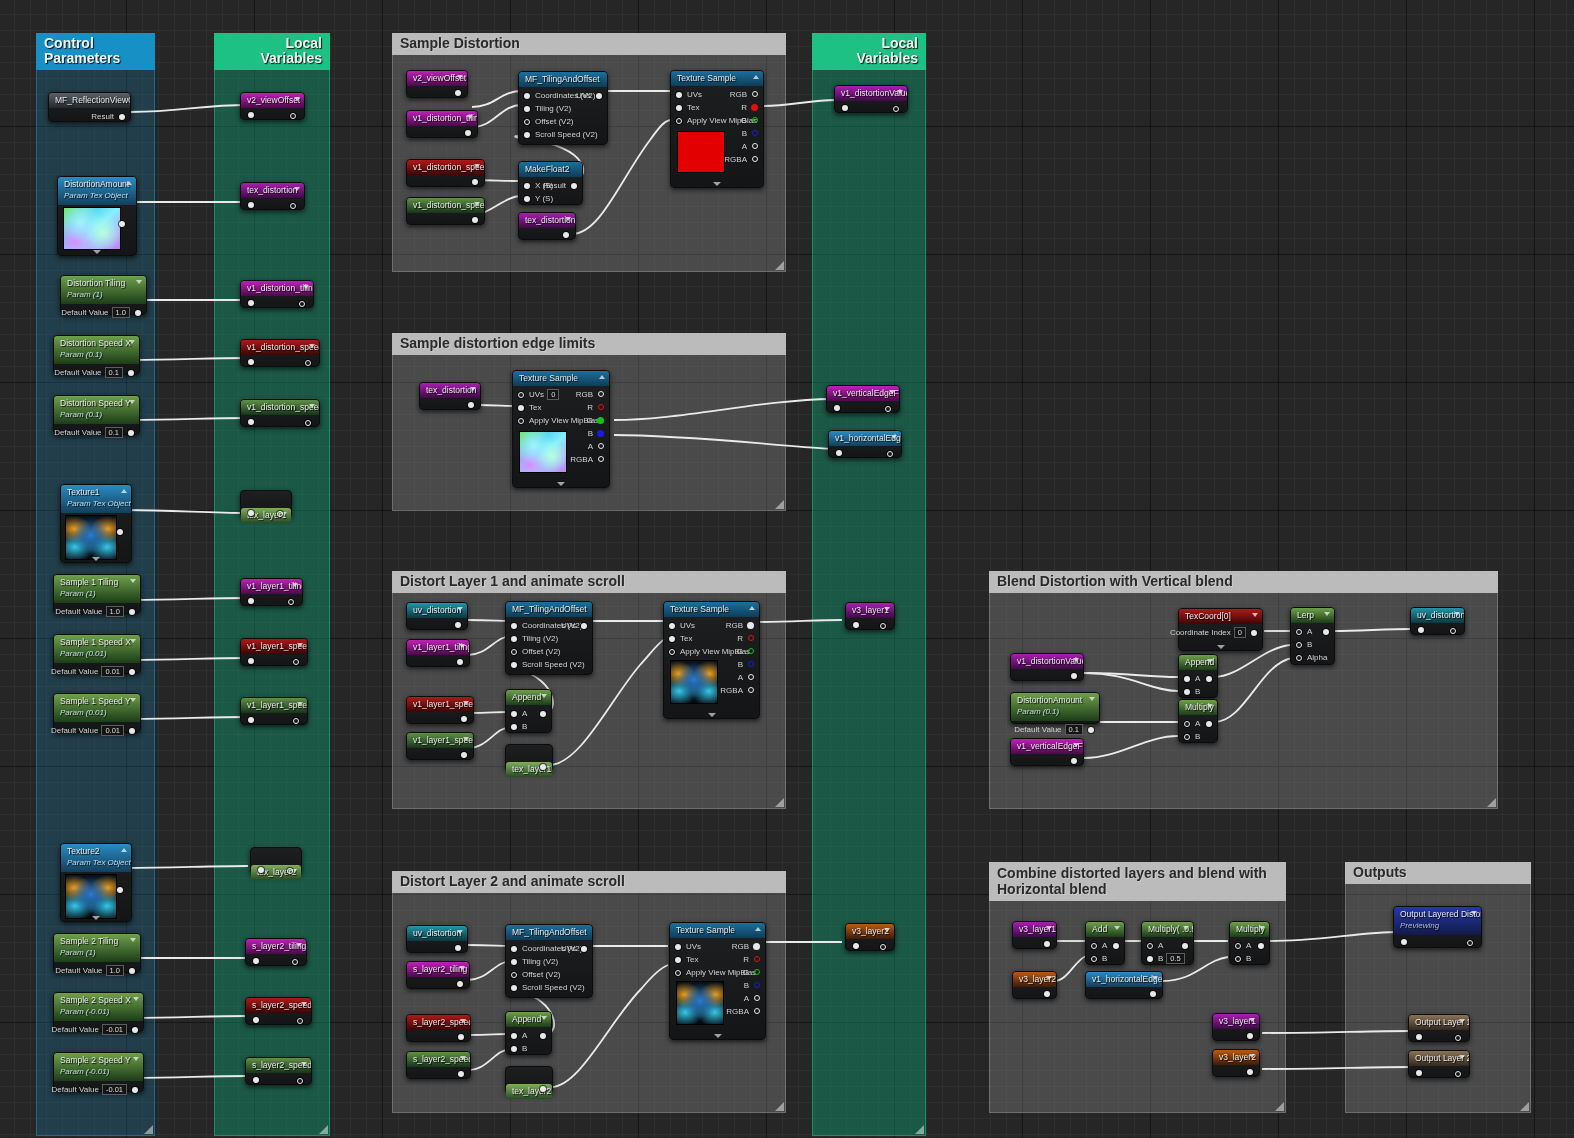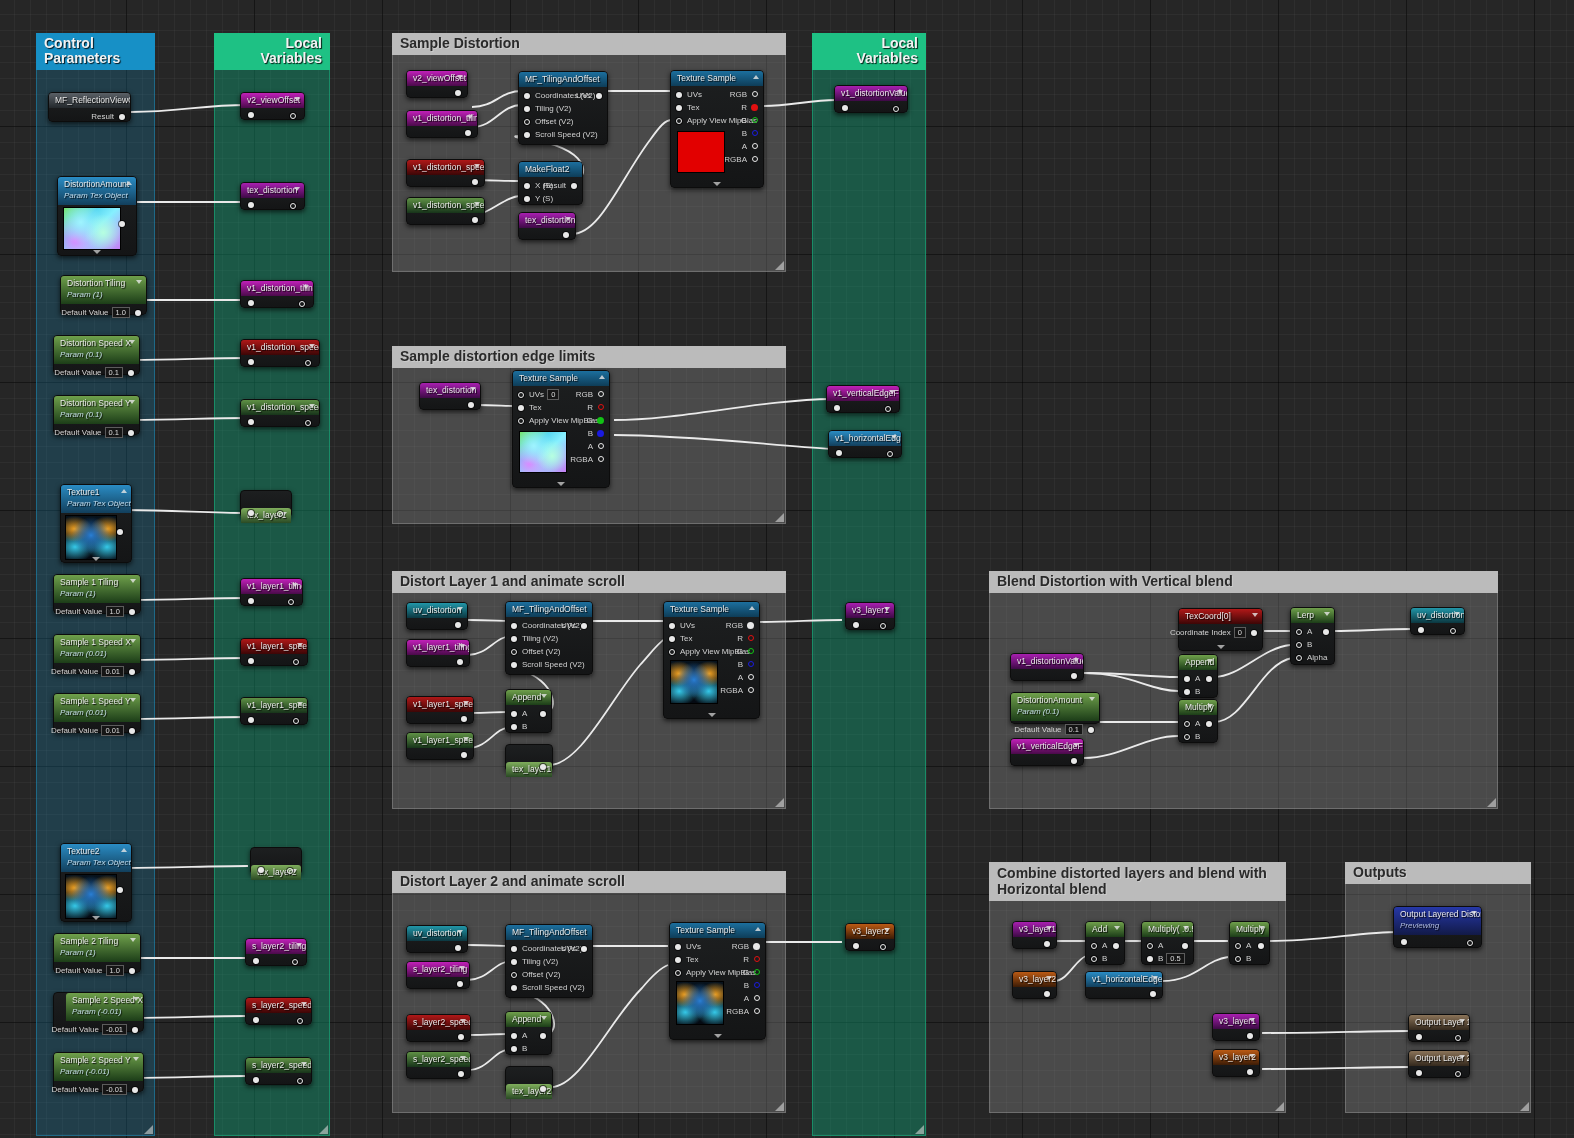--- a/index.html
+++ b/index.html
@@ -147,21 +147,21 @@
     <div class="chead">Local Variables</div>
     <div class="resize"></div>
   </div>
 
   <div class="comment c-grey" style="left:392px;top:33px;width:394px;height:239px;">
     <div class="cbody"></div>
     <div class="chead">Sample Distortion</div>
     <div class="resize"></div>
   </div>
 
-  <div class="comment c-grey" style="left:392px;top:333px;width:394px;height:178px;margin-top:13px;">
+  <div class="comment c-grey" style="left:392px;top:333px;width:394px;height:178px;">
     <div class="cbody"></div>
     <div class="chead">Sample distortion edge limits</div>
     <div class="resize"></div>
   </div>
 
   <div class="comment c-grey" style="left:392px;top:571px;width:394px;height:238px;">
     <div class="cbody"></div>
     <div class="chead">Distort Layer 1 and animate scroll</div>
     <div class="resize"></div>
   </div>
@@ -398,21 +398,21 @@
       <span class="chev"></span>
     </div>
     <div class="body">
       <div class="row">
         <span class="lbl-r"><span>Default Value</span><span class="valbox">1.0</span></span>
         <span class="pin pr"></span>
       </div>
     </div>
   </div>
 
-  <div class="node" style="left:53px;top:992px;width:91px;height:40px;padding-left:12px;">
+  <div class="node" style="left:53px;top:992px;width:91px;height:40px;">
     <div class="hdr tall h-green">
       <span>Sample 2 Speed X</span>
       <span class="sub">Param (-0.01)</span>
       <span class="chev"></span>
     </div>
     <div class="body">
       <div class="row">
         <span class="lbl-r"><span>Default Value</span><span class="valbox">-0.01</span></span>
         <span class="pin pr"></span>
       </div>

